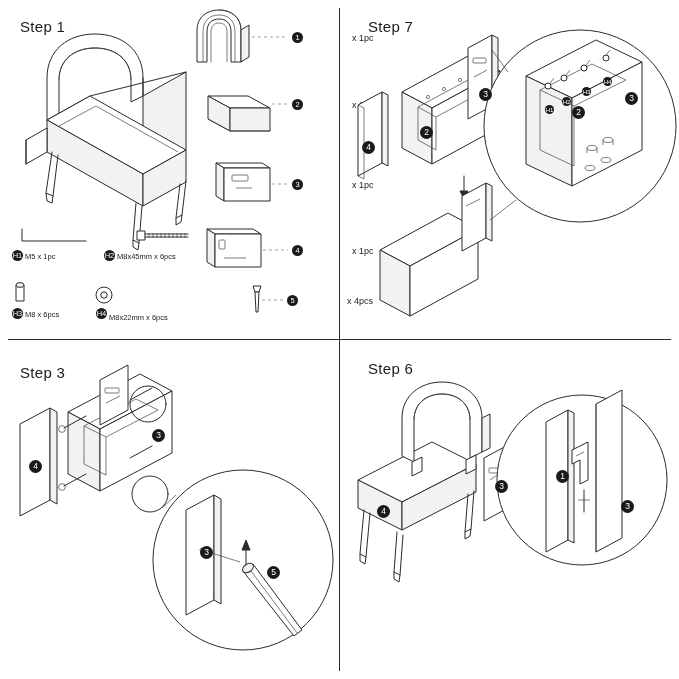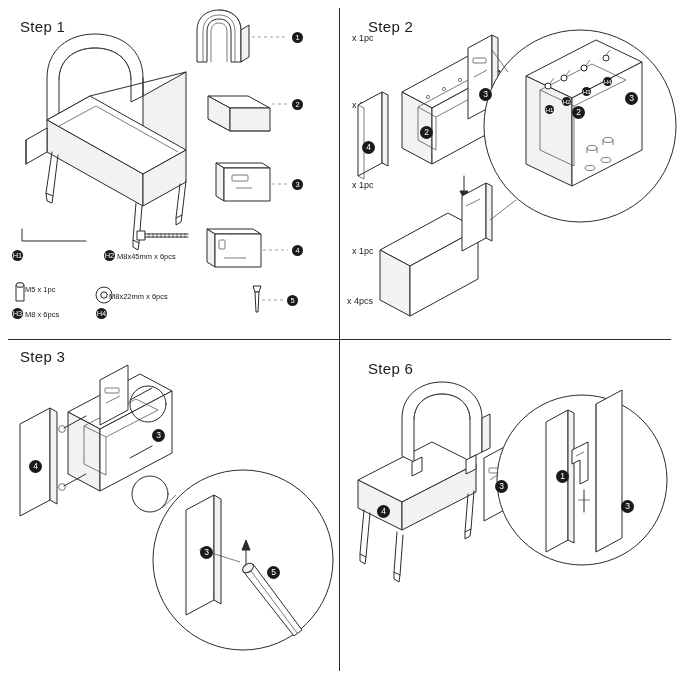--- a/index.html
+++ b/index.html
@@ -48,21 +48,21 @@
 
   .step-title {
     position: absolute;
     font-size: 15px;
     font-weight: normal;
     letter-spacing: 0.3px;
     color: #1a1a1a;
   }
   #quad-1 .step-title { left: 20px; top: 18px; }
   #quad-2 .step-title { left: 28px; top: 18px; }
-  #quad-3 .step-title { left: 20px; top: 8px; text-align: right; }
+  #quad-3 .step-title { left: 20px; top: 24px; text-align: right; }
   #quad-4 .step-title { left: 28px; top: 20px; }
 
   svg.art {
     position: absolute;
     left: 0;
     top: 0;
     width: 339px;
     height: 339px;
     overflow: visible;
   }
@@ -197,34 +197,34 @@
     <div class="badge sm" style="left:292px; top:179px;">3</div>
     <div class="partlabel" style="left:304px; top:180px;">x 1pc</div>
 
     <div class="badge sm" style="left:292px; top:245px;">4</div>
     <div class="partlabel" style="left:304px; top:246px;">x 1pc</div>
 
     <div class="badge sm" style="left:287px; top:295px;">5</div>
     <div class="partlabel" style="left:299px; top:296px;">x 4pcs</div>
 
     <div class="badge sm" style="left:12px; top:250px;">H1</div>
-    <div class="hwlabel" style="left:25px; top:252px;margin-top:33px;">M5 x 1pc</div>
+    <div class="hwlabel" style="left:25px; top:252px;">M5 x 1pc</div>
 
     <div class="badge sm" style="left:104px; top:250px;">H2</div>
     <div class="hwlabel" style="left:117px; top:252px;">M8x45mm x 6pcs</div>
 
     <div class="badge sm" style="left:12px; top:308px;">H3</div>
     <div class="hwlabel" style="left:25px; top:310px;">M8 x 6pcs</div>
 
     <div class="badge sm" style="left:96px; top:308px;">H4</div>
-    <div class="hwlabel" style="left:109px; top:292px;">M8x22mm x 6pcs</div>
+    <div class="hwlabel" style="left:109px; top:313px;">M8x22mm x 6pcs</div>
   </div>
 
   <div class="quad" id="quad-2">
-    <div class="step-title">Step 2</div>
+    <div class="step-title">Step 7</div>
 
     <svg class="art" viewBox="0 0 339 339">
 
       <path class="fillw" d="M18 105 L42 92 L42 163 L18 176 Z"></path>
       <path class="fillg" d="M42 92 L48 95 L48 166 L42 163 Z"></path>
       <path class="ln-thin" d="M18 105 L24 108 L24 179 L18 176"></path>
 
       <path class="fillw" d="M62 92 L130 55 L160 71 L92 108 Z"></path>
       <path class="fillg" d="M62 92 L62 148 L92 164 L92 108 Z"></path>
       <path class="fillw" d="M92 108 L160 71 L160 127 L92 164 Z"></path>

